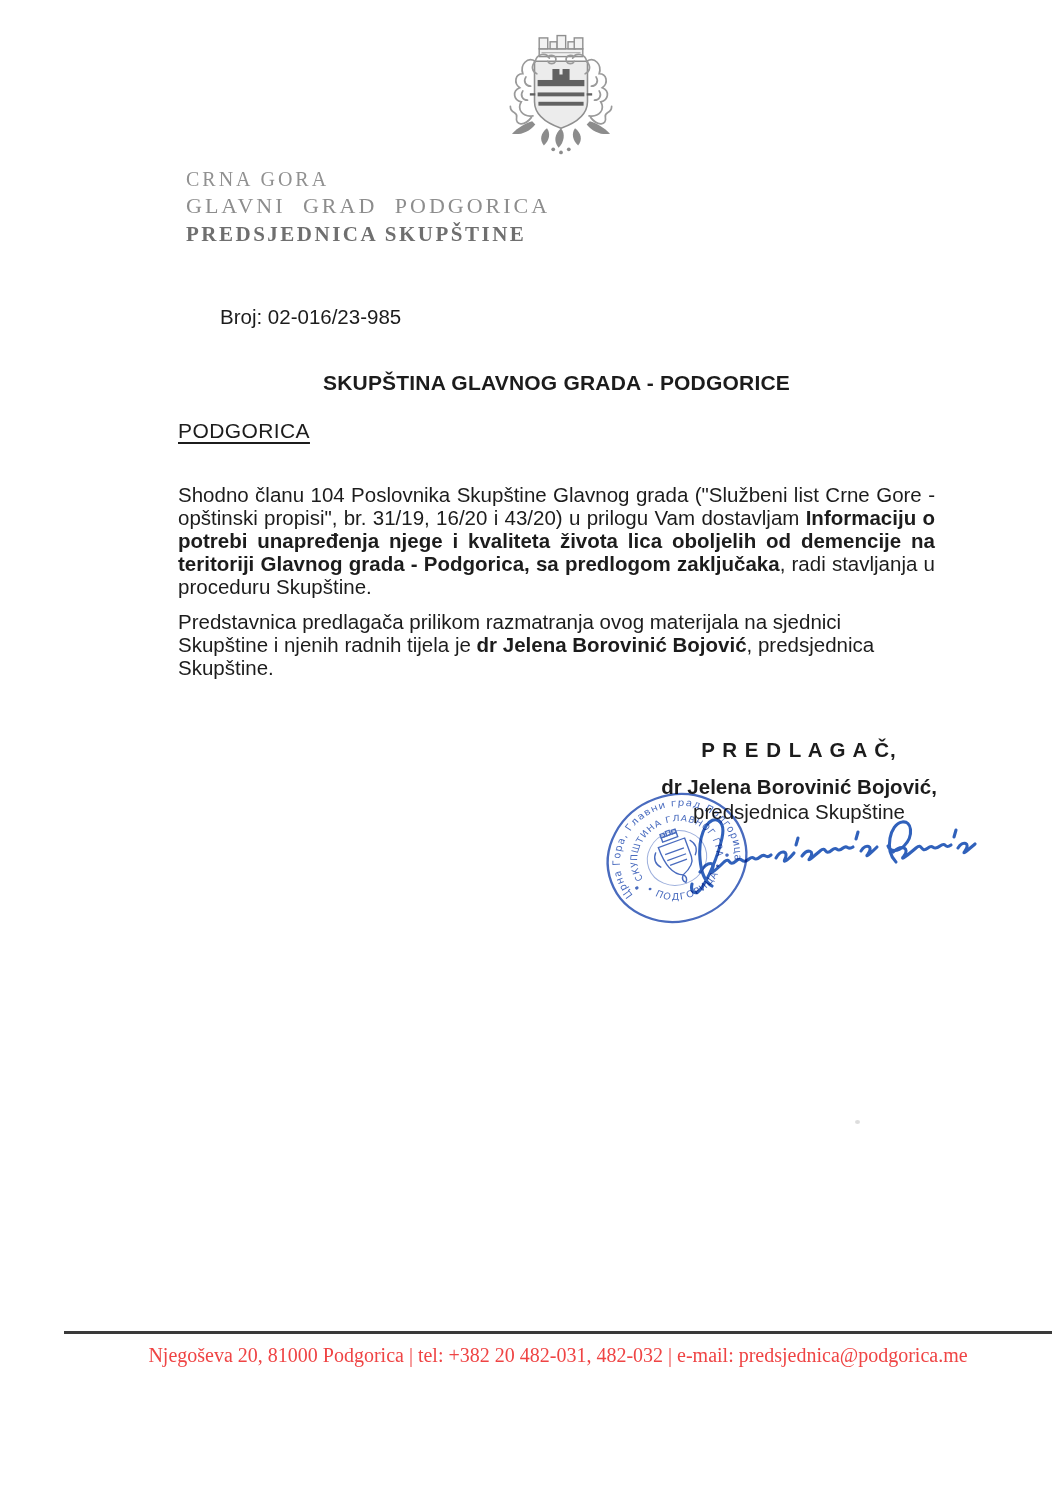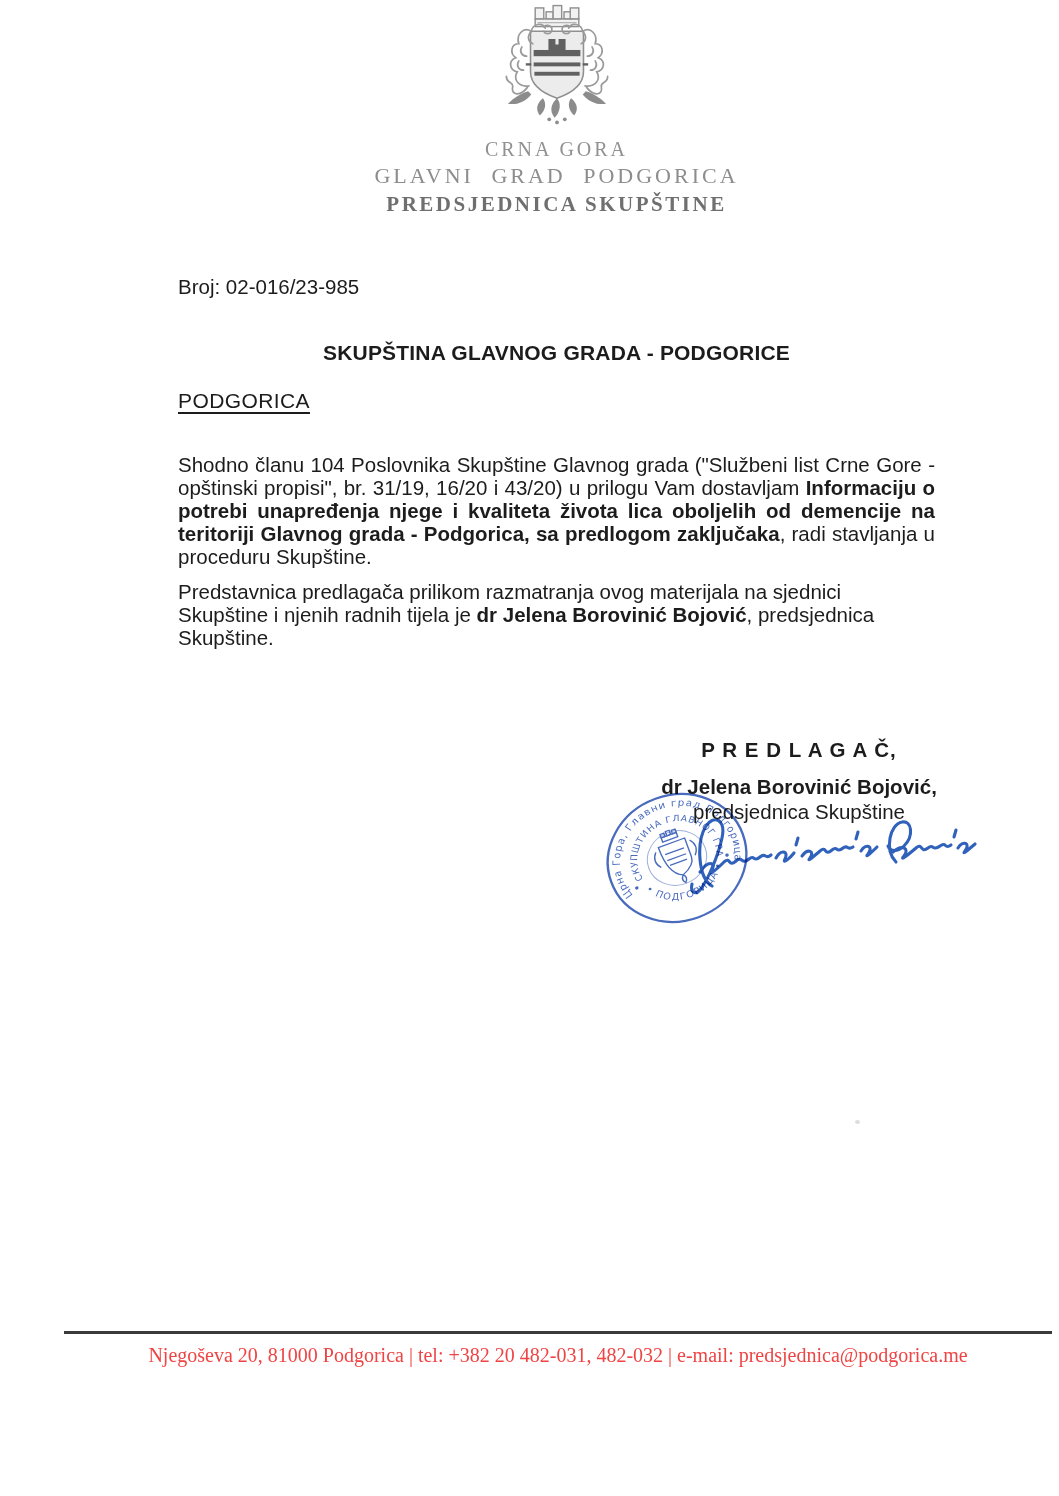--- a/index.html
+++ b/index.html
@@ -7,28 +7,28 @@
     position:relative;
     width:1059px;height:1496px;
     background:#ffffff;
     margin:0 auto;
     overflow:hidden;
     font-family:"Liberation Sans",sans-serif;
     color:#1c1c1c;
   }
   .content{padding:0 124px 0 178px;}
   
-  .letterhead{text-align:center;}
+  .letterhead{text-align:left;padding-top:30px;margin-left:8px;}
   .crest{display:block;margin:0 auto;}
   .lh-line{font-family:"Liberation Serif",serif;}
   .lh1{font-size:20px;color:#919191;letter-spacing:3px;margin-top:10px;}
   .lh2{font-size:22px;color:#8d8d8d;letter-spacing:3px;word-spacing:9px;margin-top:2px;}
   .lh3{font-size:21px;color:#6f6f6f;font-weight:bold;letter-spacing:2.5px;margin-top:3px;}
   
-  .ref-row{display:flex;justify-content:space-between;margin-top:58px;font-size:20.5px;}
+  .ref-row{display:flex;justify-content:space-between;margin-top:58px;font-size:20.5px;margin-left:42px;}
   
   .title{margin-top:42px;text-align:center;font-size:21px;font-weight:bold;letter-spacing:.2px;}
   .podgorica{margin-top:24px;font-size:21px;letter-spacing:.4px;
     text-decoration:underline;text-underline-offset:4px;}
   
   .bodytext{margin-top:40px;font-size:20.5px;line-height:23px;}
   .para{margin:0 0 12px 0;text-align:justify;}
   .para:last-child{text-align:left;}
   .b{font-weight:bold;}
   

